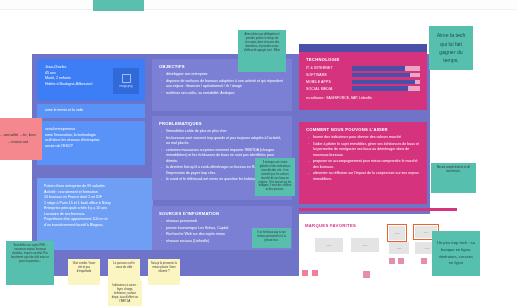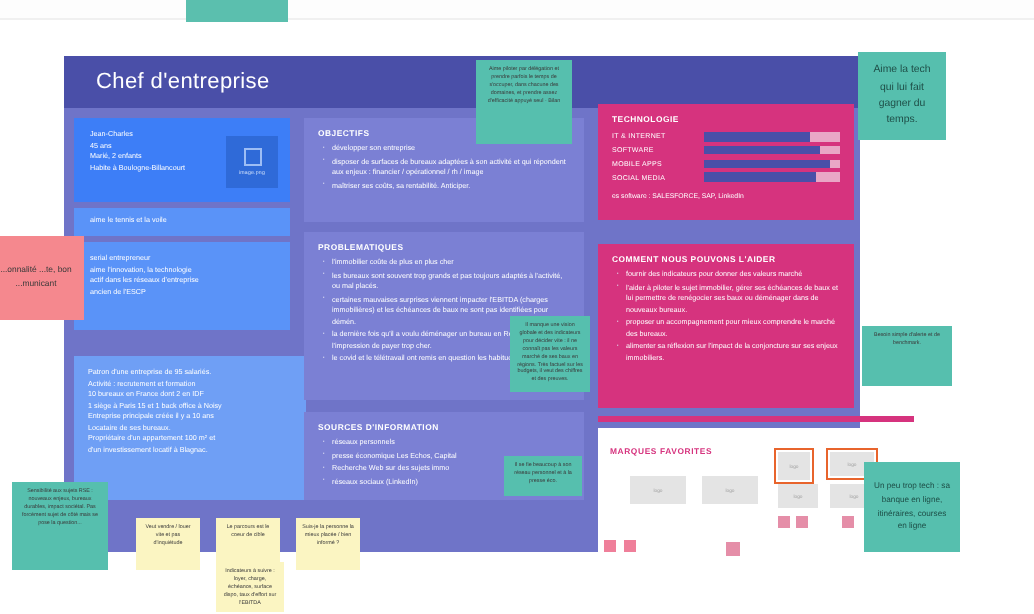--- a/index.html
+++ b/index.html
@@ -98,23 +98,20 @@
   .pink-strip{position:absolute;background:#d6337e;}
 </style>
 </head>
 <body>
 
 <div class="board">
 
   <div class="abs topbar"></div>
   <div class="abs top-teal"></div>
 
-  <div class="abs header">
-    <div class="header-title">Chef d'entreprise</div>
-  </div>
 
   <div class="abs canvas"></div>
 
   <div class="abs card-blue p-ident">
     <div style="padding:6px 8px;">
       <div class="txt">Jean-Charles</div>
       <div class="txt">45 ans</div>
       <div class="txt">Marié, 2 enfants</div>
       <div class="txt">Habite à Boulogne-Billancourt</div>
     </div>

